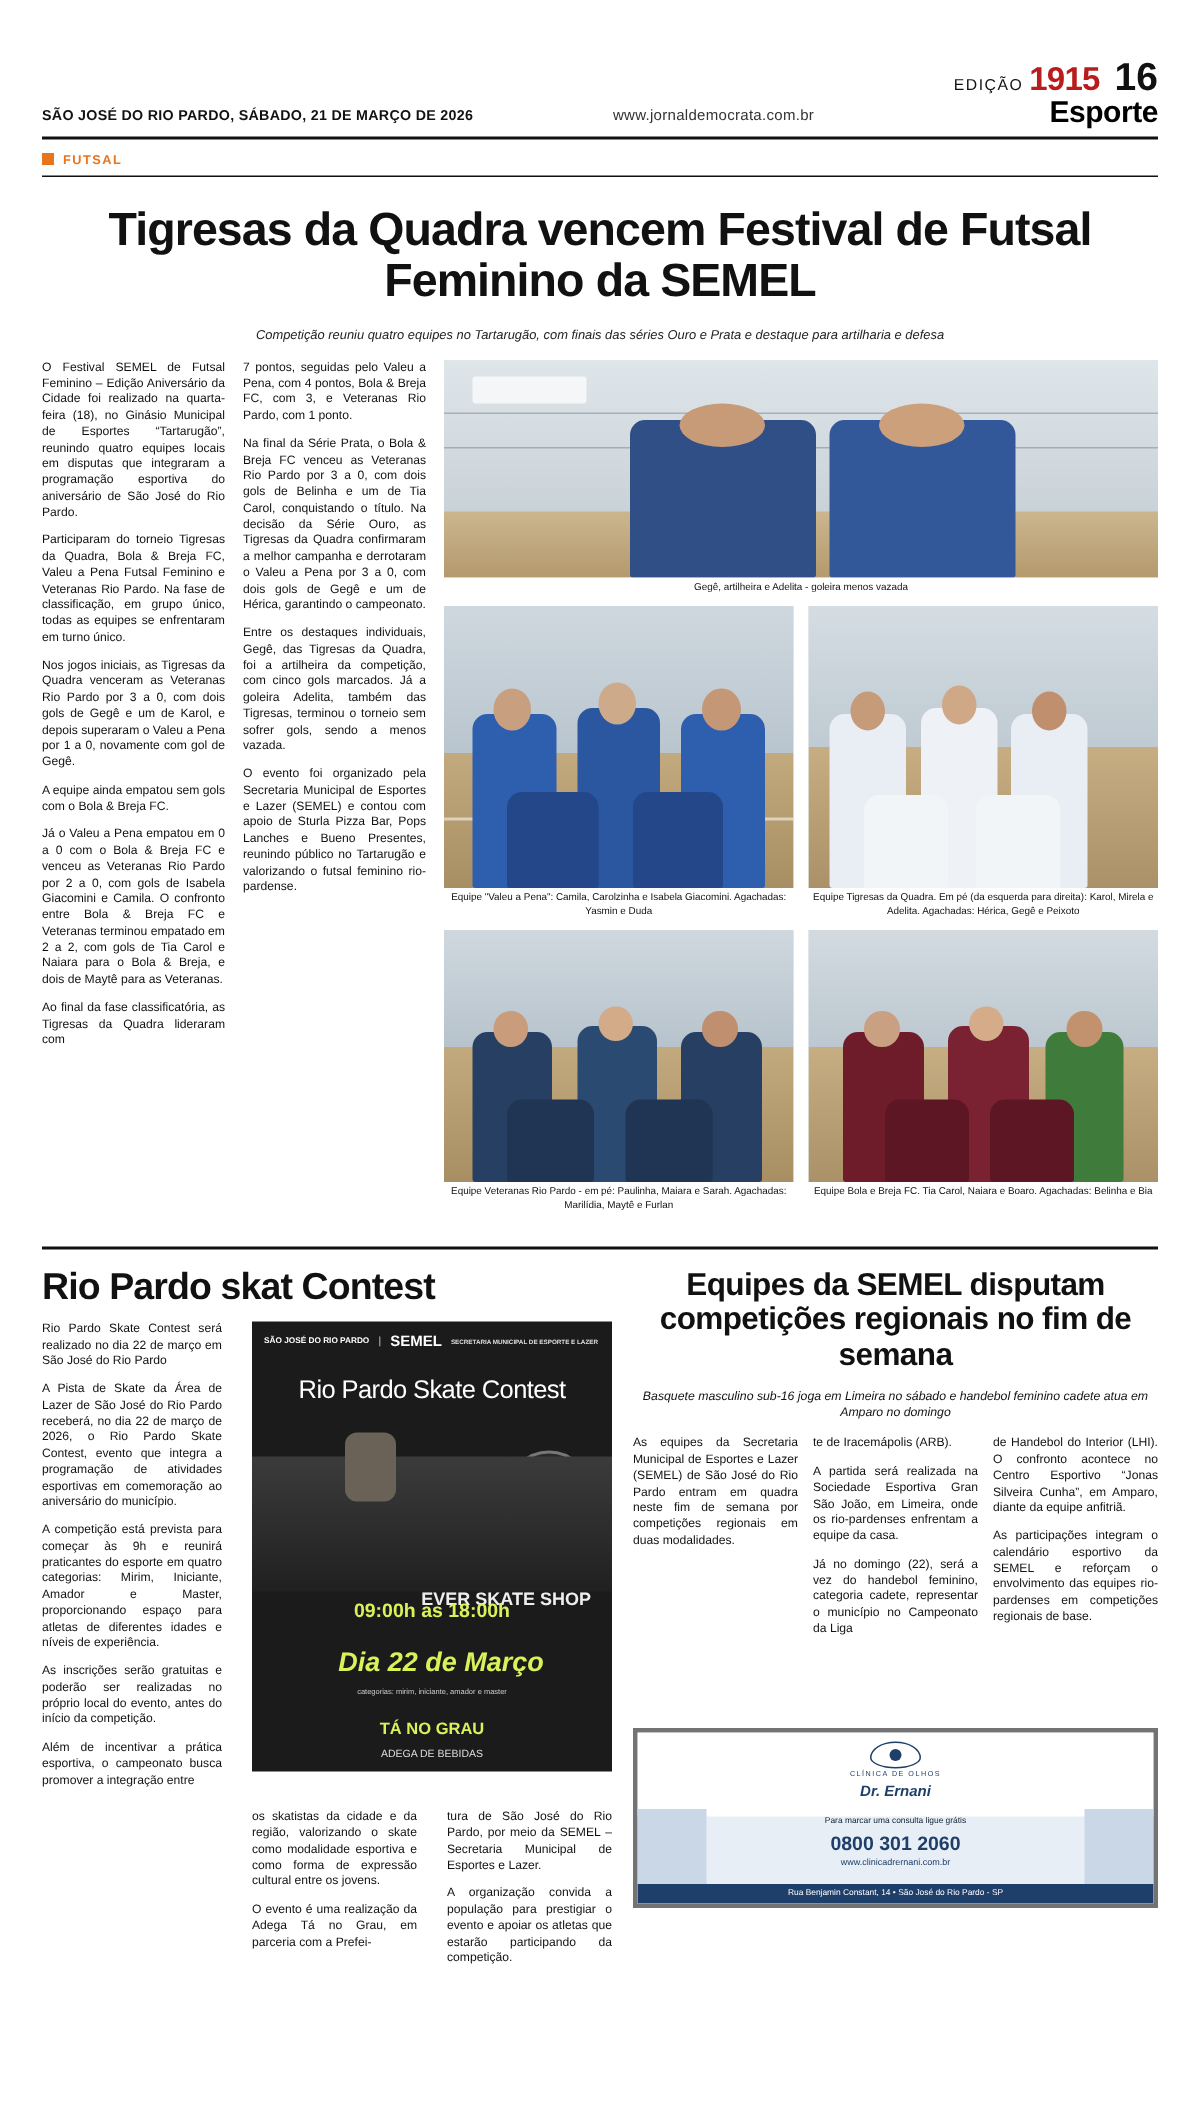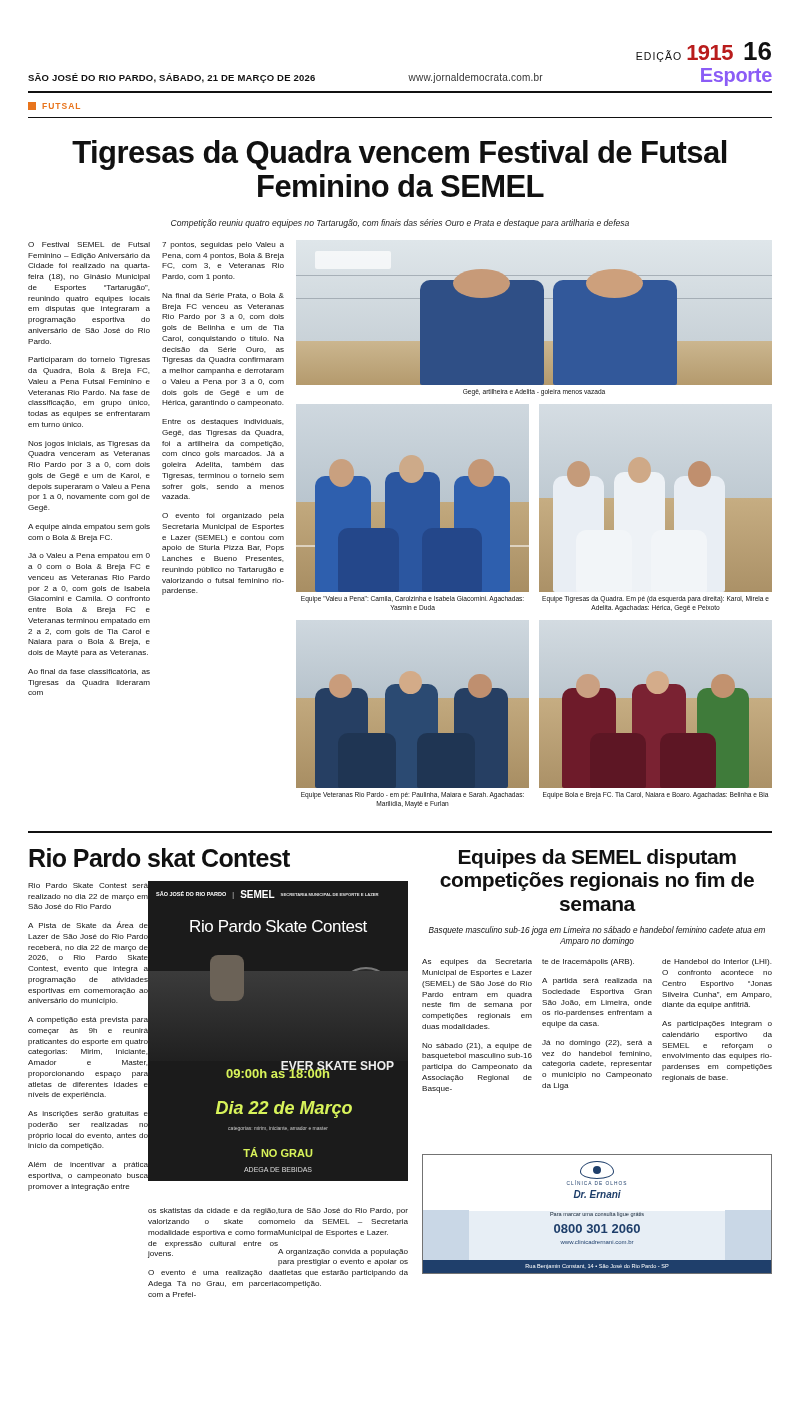--- a/index.html
+++ b/index.html
@@ -20,21 +20,21 @@
     border-bottom: 2px solid #111;
     padding: 38px 0 6px 0;
   }
   .mh-left { font-size: 9.5px; font-weight:bold; letter-spacing:0.2px; color:#111; padding-bottom:2px;}
   .mh-center { font-size:10px; color:#333; padding-bottom:2px; letter-spacing:0.2px;}
   .mh-right { text-align:right; line-height:1; }
   .edicao-row { display:flex; align-items:baseline; justify-content:flex-end; gap:4px; }
   .edicao-label { font-size:10.5px; letter-spacing:1px; color:#111; }
   .edicao-num { font-size:22px; font-weight:bold; color:#b91c1c; letter-spacing:-0.5px;}
   .page-num { font-size:26px; font-weight:bold; color:#111; margin-left:6px;}
-  .esporte { font-size:20px; font-weight:bold; color:#8b5cf6; letter-spacing:-0.3px; margin-top:1px;}
+  .esporte { font-size:20px; font-weight:bold; color:#000000; letter-spacing:-0.3px; margin-top:1px;}
 
   
   .sectiontag { display:flex; align-items:center; gap:6px; margin-top:8px; padding-bottom:6px; border-bottom:1px solid #111;}
   .sq { width:8px;height:8px;background:#e8741c;display:inline-block;}
   .sectiontag span.t { font-size:8.5px; font-weight:bold; color:#e8741c; letter-spacing:1px;}
 
   
   .headline { text-align:center; font-size:31px; font-weight:bold; line-height:1.1; margin: 18px 40px 0 40px; letter-spacing:-0.6px;}
   .subhead { text-align:center; font-size:8.6px; font-style:italic; color:#222; margin: 14px 60px 10px 60px; line-height:1.35;}
 
@@ -65,37 +65,37 @@
 
   
   .divider { border-top:2px solid #111; margin: 14px 0 0 0;}
   .lower { display:flex; gap:14px; margin-top:12px;}
   .lowleft { width:380px; flex:0 0 380px;}
   .lowright { flex:1; }
   .h2 { font-size:25px; font-weight:bold; letter-spacing:-0.6px; line-height:1.05;}
   .h2c { font-size:21px; font-weight:bold; text-align:center; line-height:1.12; letter-spacing:-0.4px;}
   .subhead2 { font-size:8.2px; font-style:italic; text-align:center; margin:10px 6px 10px 6px; line-height:1.35;}
 
-  .twocol { display:flex; gap:0; margin-top:10px;}
+  .twocol { display:flex; gap:20px; margin-top:10px;}
   .twocol > div { flex:1; }
   .threecol { display:flex; gap:10px; margin-top:10px;}
   .threecol > div { flex:1; }
 
   
   .poster { width:100%; height:300px; background:#1b1b1b; position:relative; overflow:hidden; color:#fff; }
   .poster .pbar { position:absolute; top:8px; left:8px; right:8px; display:flex; gap:6px; align-items:center; font-size:7px; font-weight:bold;}
   .poster .ptitle { position:absolute; top:36px; left:0; right:0; text-align:center; font-size:17px; font-weight:normal; letter-spacing:-0.4px;}
   .poster .pdate { position:absolute; bottom:62px; left:0; right:0; text-align:center; font-size:18px; font-weight:bold; color:#d8f35a; font-style:italic;padding-left:12px;}
   .poster .ptime { position:absolute; bottom:100px; left:0; right:0; text-align:center; font-size:13px; font-weight:bold; color:#d8f35a;}
   .poster .pfoot { position:absolute; bottom:8px; left:0; right:0; text-align:center; font-size:7px; color:#ddd;}
   .poster .plogo { position:absolute; right:14px; top:86px; width:56px; height:56px; border-radius:50%; background:#2a2a2a; border:2px solid #777;}
   .ramp { position:absolute; left:0; right:0; bottom:120px; height:90px; background:linear-gradient(#3b3b3b,#202020);}
 
   
-  .ad { width:100%; height:120px; background:#e7eef5; position:relative; overflow:hidden; border:1px solid #737373;}
+  .ad { width:100%; height:120px; background:#e7eef5; position:relative; overflow:hidden; border:3px solid #737373;}
   .ad-top { position:absolute; top:0; left:0; right:0; height:56px; background:#fff; }
   .ad-name { position:absolute; top:34px; left:0; right:0; text-align:center; font-size:10px; font-weight:bold; color:#1f3f6b; font-style:italic;}
   .ad-line { position:absolute; top:56px; left:0; right:0; text-align:center; font-size:5.6px; color:#123; }
   .ad-phone { position:absolute; top:66px; left:0; right:0; text-align:center; font-size:13px; font-weight:bold; color:#1f3f6b;}
   .ad-site { position:absolute; top:84px; left:0; right:0; text-align:center; font-size:6px; color:#1f3f6b;}
   .ad-foot { position:absolute; bottom:0; left:0; right:0; height:13px; background:#1f3f6b; color:#fff; font-size:5.6px; text-align:center; line-height:13px;}
   .ad-eye { position:absolute; top:6px; left:50%; transform:translateX(-50%); width:34px; height:18px; border:1.5px solid #1f3f6b; border-radius:50%/60% 60% 40% 40%;}
   .ad-pupil { position:absolute; top:11px; left:50%; transform:translateX(-50%); width:8px;height:8px;border-radius:50%; background:#1f3f6b;}
   .ad-photo-l { position:absolute; left:0; bottom:13px; width:46px; height:50px; background:#c9d7e6;}
   .ad-photo-r { position:absolute; right:0; bottom:13px; width:46px; height:50px; background:#c9d7e6;}
@@ -290,21 +290,20 @@
       </div>
     </div>
 
     <div class="lowright">
       <div class="h2c">Equipes da SEMEL disputam competições regionais no fim de semana</div>
       <div class="subhead2">Basquete masculino sub-16 joga em Limeira no sábado e handebol feminino cadete atua em Amparo no domingo</div>
 
       <div class="threecol">
         <div>
           <p class="body">As equipes da Secretaria Municipal de Esportes e Lazer (SEMEL) de São José do Rio Pardo entram em quadra neste fim de semana por competições regionais em duas modalidades.</p>
-          <p class="body">No sábado (21), a equipe de basquetebol masculino sub-16 participa do Campeonato da Associação Regional de Basque-</p>
         </div>
         <div>
           <p class="body">te de Iracemápolis (ARB).</p>
           <p class="body">A partida será realizada na Sociedade Esportiva Gran São João, em Limeira, onde os rio-pardenses enfrentam a equipe da casa.</p>
           <p class="body">Já no domingo (22), será a vez do handebol feminino, categoria cadete, representar o município no Campeonato da Liga</p>
         </div>
         <div>
           <p class="body">de Handebol do Interior (LHI). O confronto acontece no Centro Esportivo “Jonas Silveira Cunha”, em Amparo, diante da equipe anfitriã.</p>
           <p class="body">As participações integram o calendário esportivo da SEMEL e reforçam o envolvimento das equipes rio-pardenses em competições regionais de base.</p>
         </div>

